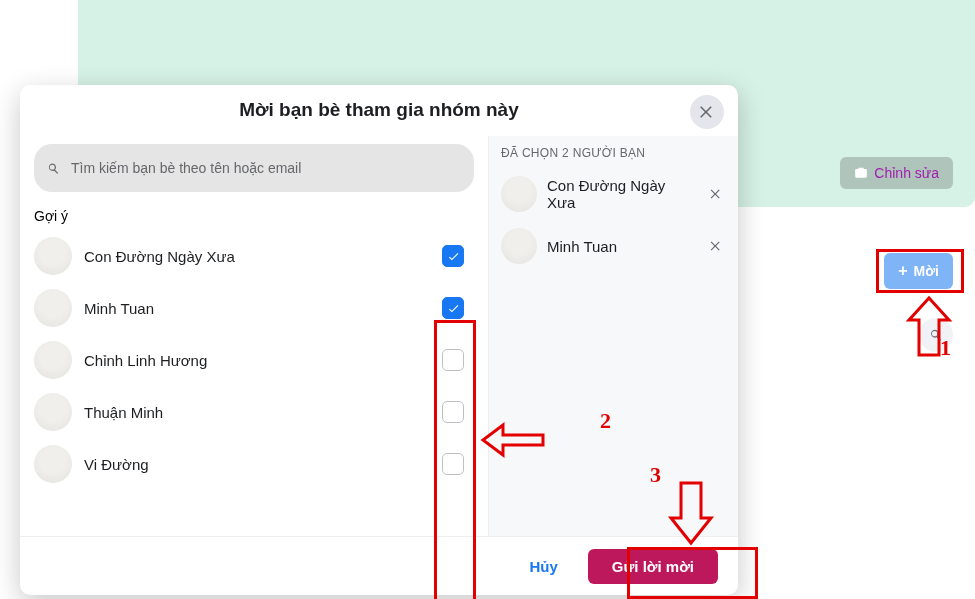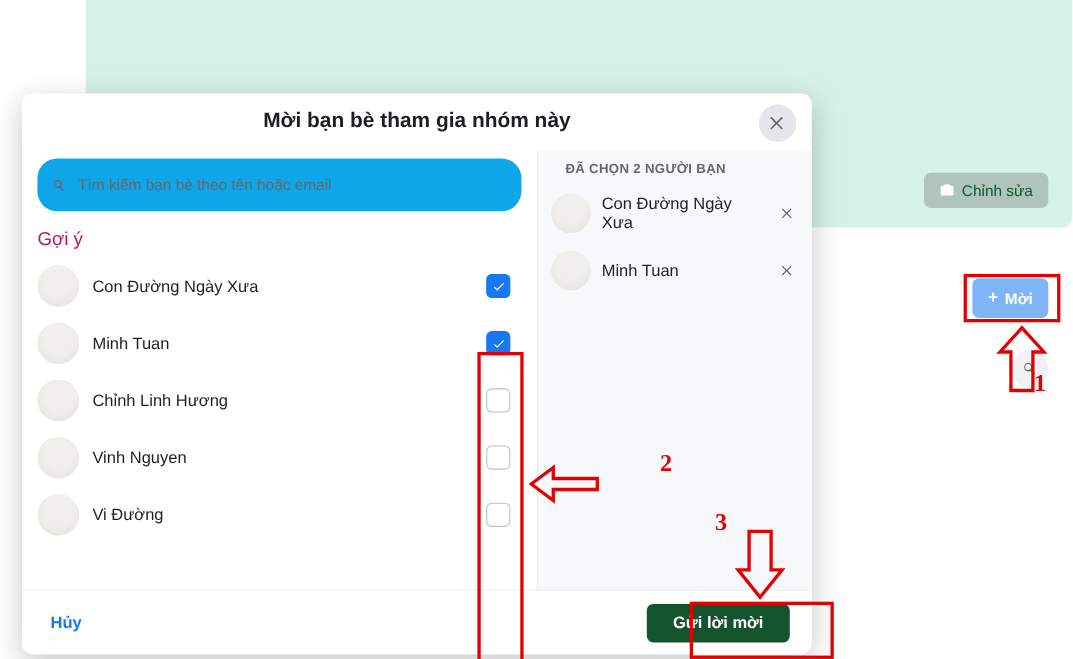--- a/index.html
+++ b/index.html
@@ -1,56 +1,56 @@
 <!DOCTYPE html>
 <html><head>
 <meta charset="utf-8">
 <style>
   html,body{margin:0;padding:0;width:975px;height:599px;font-family:Helvetica,Arial,sans-serif;background:#fff;overflow:hidden}
   .page{position:relative;width:975px;height:599px;background:#fff}
   
   .cover{position:absolute;left:78px;top:0;right:0;height:207px;background:#d6f1e6;border-bottom-left-radius:10px;border-bottom-right-radius:10px}
   .page-below{position:absolute;left:78px;right:0;top:207px;bottom:0;background:#fff}
-  .edit-btn{position:absolute;right:22px;bottom:18px;background:rgba(0,0,0,0.18);color:#14532d;border:none;border-radius:6px;padding:8px 14px;font-size:14px;display:flex;align-items:center;gap:6px;cursor:pointer}
+  .edit-btn{position:absolute;right:22px;bottom:18px;background:rgba(0,0,0,0.18);color:#a21caf;border:none;border-radius:6px;padding:8px 14px;font-size:14px;display:flex;align-items:center;gap:6px;cursor:pointer}
   .edit-btn svg{width:14px;height:14px;fill:#fff}
   .invite-btn{position:absolute;right:22px;top:253px;background:#1877f2;color:#fff;border:none;border-radius:6px;padding:9px 14px;font-size:14px;font-weight:600;display:flex;align-items:center;gap:6px;cursor:pointer;opacity:.55}
   .invite-btn span.plus{font-size:16px;font-weight:700}
   .search-circ{position:absolute;right:22px;top:318px;width:34px;height:34px;background:#f0f2f5;border-radius:50%;display:flex;align-items:center;justify-content:center}
   .search-circ svg{width:16px;height:16px;fill:#65676b}
   .mascots{position:absolute;left:50%;transform:translateX(-50%);bottom:0;display:flex;align-items:flex-end;opacity:.6}
   .mascots .ele{width:120px;height:100px}
   
   .modal{position:absolute;left:20px;top:85px;width:718px;height:510px;background:#fff;border-radius:10px;box-shadow:0 8px 28px rgba(0,0,0,.22);overflow:hidden;display:flex;flex-direction:column}
   .mhead{position:relative;height:50px;flex:0 0 50px;border-bottom:1px solid transparent;display:flex;align-items:center;justify-content:center}
   .mhead h2{margin:0;font-size:19px;font-weight:700;color:#1c1e21}
   .close{position:absolute;right:14px;top:10px;width:34px;height:34px;background:#e4e6eb;border:none;border-radius:50%;display:flex;align-items:center;justify-content:center;cursor:pointer}
   .close svg{width:18px;height:18px;fill:#606770}
   .mbody{flex:1 1 auto;display:flex;overflow:hidden}
   .left{flex:0 0 468px;display:flex;flex-direction:column;padding:0 0 0 0}
-  .sbar{margin:8px 14px 6px 14px;background:#0ea5e9;border-radius:18px;height:48px;display:flex;align-items:center;padding:0 12px;gap:8px}
+  .sbar{margin:8px 14px 6px 14px;background:#e5e5e5;border-radius:18px;height:48px;display:flex;align-items:center;padding:0 12px;gap:8px}
   .sbar svg{width:15px;height:15px;fill:#65676b}
   .sbar input{border:none;background:transparent;outline:none;font-size:14px;flex:1;color:#1c1e21}
   .sbar input::placeholder{color:#65676b}
-  .sug-lab{margin:10px 14px 6px 14px;font-size:17px;color:#be185d}
+  .sug-lab{margin:10px 14px 6px 14px;font-size:14px;color:#000000}
   .list{flex:1;overflow:auto}
   .row{display:flex;align-items:center;padding:7px 14px 7px 14px;gap:12px}
   .ava{width:38px;height:38px;border-radius:50%;background:#f1efec;box-shadow:inset 0 -4px 8px rgba(0,0,0,.04)}
   .nm{flex:1;font-size:15px;color:#1c1e21}
   .cb{width:20px;height:20px;border:1.5px solid #bcc0c4;border-radius:5px;display:flex;align-items:center;justify-content:center;cursor:pointer;margin-right:10px}
   .cb.checked{background:#1877f2;border-color:#1877f2}
   .cb.checked svg{width:13px;height:13px;fill:#fff}
   .right{flex:1;border-left:1px solid #eee;background:#f7f8fa;padding:10px 12px;overflow:auto}
-  .right h4{margin:0 0 8px 13px;font-size:12px;font-weight:700;letter-spacing:.3px;color:#65676b}
+  .right h4{margin:0 0 8px 0;font-size:12px;font-weight:400;letter-spacing:.3px;color:#65676b}
   .srow{display:flex;align-items:center;gap:10px;padding:8px 0}
   .srow .snm{flex:1;font-size:15px;color:#1c1e21}
   .xr{width:20px;height:20px;display:flex;align-items:center;justify-content:center;cursor:pointer}
   .xr svg{width:14px;height:14px;fill:#606770}
-  .mfoot{flex:0 0 58px;border-top:1px solid #eee;display:flex;align-items:center;justify-content:space-between;padding:0 20px;gap:24px}
+  .mfoot{flex:0 0 58px;border-top:1px solid #eee;display:flex;align-items:center;justify-content:flex-end;padding:0 20px;gap:24px}
   .cancel{background:transparent;border:none;color:#1877f2;font-size:15px;font-weight:600;cursor:pointer}
-  .send{background:#14532d;color:#fff;border:none;border-radius:6px;padding:9px 24px;font-size:15px;font-weight:600;cursor:pointer}
+  .send{background:#be185d;color:#fff;border:none;border-radius:6px;padding:9px 24px;font-size:15px;font-weight:600;cursor:pointer}
 
   
   .anno{position:absolute;pointer-events:none}
   .box-red{border:3px solid #e20000;position:absolute}
   .num{position:absolute;font-family:'Times New Roman',serif;font-size:22px;font-weight:700;color:#e20000}
 </style>
 </head>
 <body>
 
 <div class="page">
@@ -121,21 +121,21 @@
                 </svg>
               </div>
             </div>
             <div class="row">
               <div class="ava"></div>
               <div class="nm">Chỉnh Linh Hương</div>
               <div class="cb"></div>
             </div>
             <div class="row">
               <div class="ava"></div>
-              <div class="nm">Vinh Nguyen</div>
+              <div class="nm">Thuận Minh</div>
               <div class="cb"></div>
             </div>
             <div class="row">
               <div class="ava"></div>
               <div class="nm">Vi Đường</div>
               <div class="cb"></div>
             </div>
           </div>
       </div>
       <div class="right">

